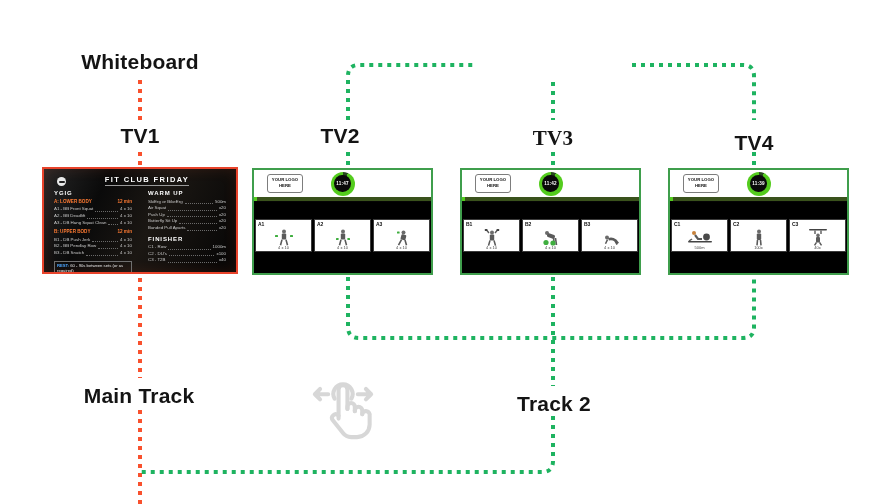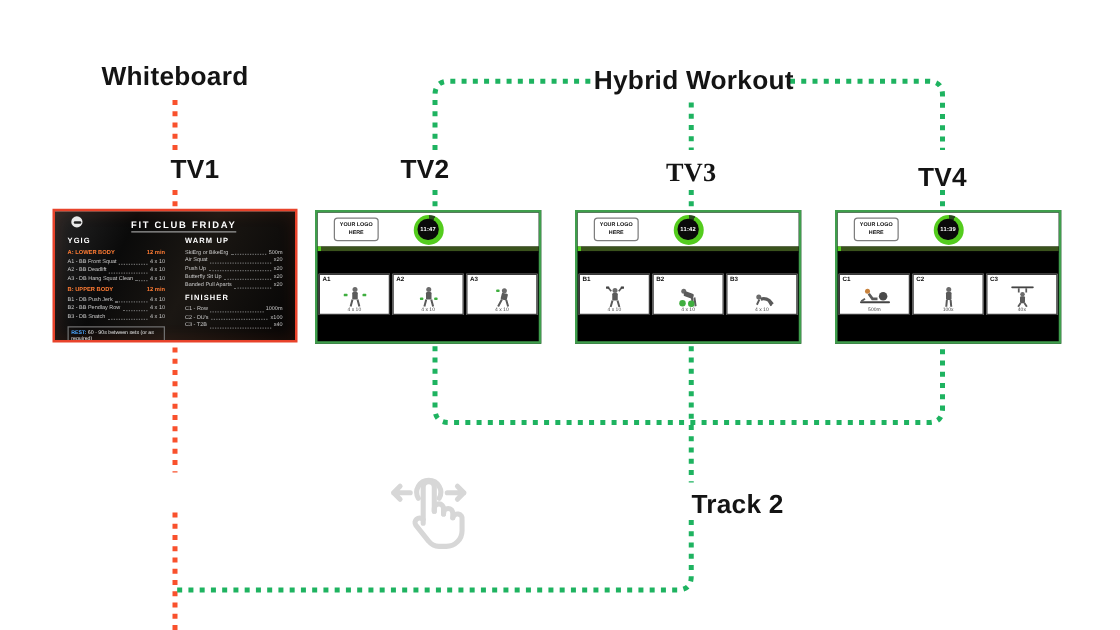--- a/index.html
+++ b/index.html
@@ -7,21 +7,21 @@
   .canvas{position:relative;width:708px;height:504px;background:#fff;}
   svg.connectors{position:absolute;left:0;top:0;width:896px;height:504px;pointer-events:none;}
 
   .diagram-label{position:absolute;transform:translateX(-50%);font-weight:bold;font-size:21px;color:#141414;white-space:nowrap;letter-spacing:.2px;}
 
   
   .tv1{position:absolute;left:42px;top:167px;width:196px;height:107px;box-sizing:border-box;
        border:2px solid #e8432b;color:#ddd;overflow:hidden;
        background:linear-gradient(115deg,#262626 0%,#0a0a0a 28%,#1b1713 55%,#050505 100%);
        box-shadow:inset 0 0 14px rgba(255,90,40,.12);}
-  .tv1-header{display:flex;align-items:center;height:17px;padding:0 8px;}
+  .tv1-header{display:flex;align-items:flex-end;height:17px;padding:0 8px;}
   .tv1-logo{width:9px;height:9px;border-radius:50%;background:#e9e9e9;margin-left:5px;position:relative;flex:0 0 auto;}
   .tv1-logo::after{content:"";position:absolute;left:1.5px;top:3.5px;width:6px;height:2px;background:#222;border-radius:1px;}
   .tv1-title-wrap{flex:1;text-align:center;}
   .tv1-title{display:inline-block;font-size:7.5px;font-weight:bold;letter-spacing:1.4px;color:#fff;
              border-bottom:1px solid #9a9a9a;padding-bottom:1px;}
   .tv1-cols{display:flex;padding:2px 10px 0;gap:16px;}
   .wb-col{flex:1;min-width:0;}
   .wb-heading{font-size:6px;font-weight:bold;letter-spacing:.9px;color:#fff;margin:2px 0 2.5px;}
   .wb-block-label{display:flex;font-size:4.6px;font-weight:bold;color:#ff7b33;margin:3px 0 1px;line-height:1.4;}
   .wb-block-label .spacer{flex:1;}
@@ -70,26 +70,26 @@
       <path d="M348,152 V166"></path>
       <path d="M553,152 V166"></path>
       <path d="M754,152 V166"></path>
       <path d="M348,277 V327 Q348,338 359,338 H743 Q754,338 754,327 V277"></path>
       <path d="M553,277 V386"></path>
       <path d="M553,416 V461 Q553,472 542,472 H140"></path>
     </g>
   </svg>
 
   <div class="diagram-label" style="left:140px;top:50px;">Whiteboard</div>
-  <div class="diagram-label" style="left:140px;top:124px;margin-left:16px;">TV1</div>
+  <div class="diagram-label" style="left:140px;top:124px;">TV1</div>
   <div class="diagram-label" style="left:340px;top:124px;">TV2</div>
-  <div class="diagram-label" style="left:555px;top:53px;">Hybrid Workout</div>
   <div class="diagram-label" style="left:553px;top:126px;font-family:Liberation Serif, serif;">TV3</div>
   <div class="diagram-label" style="left:754px;top:131px;">TV4</div>
-  <div class="diagram-label" style="left:554px;top:392px;margin-left:36px;">Track 2</div>
+  <div class="diagram-label" style="left:139px;top:384px;">Main Track</div>
+  <div class="diagram-label" style="left:554px;top:392px;">Track 2</div>
 
   <div class="tv1">
     <div class="tv1-header">
       <span class="tv1-logo"></span>
       <span class="tv1-title-wrap"><span class="tv1-title">FIT CLUB FRIDAY</span></span>
     </div>
     <div class="tv1-cols">
       <div class="wb-col">
         <div class="wb-heading">YGIG</div>
         <div class="wb-block-label">

